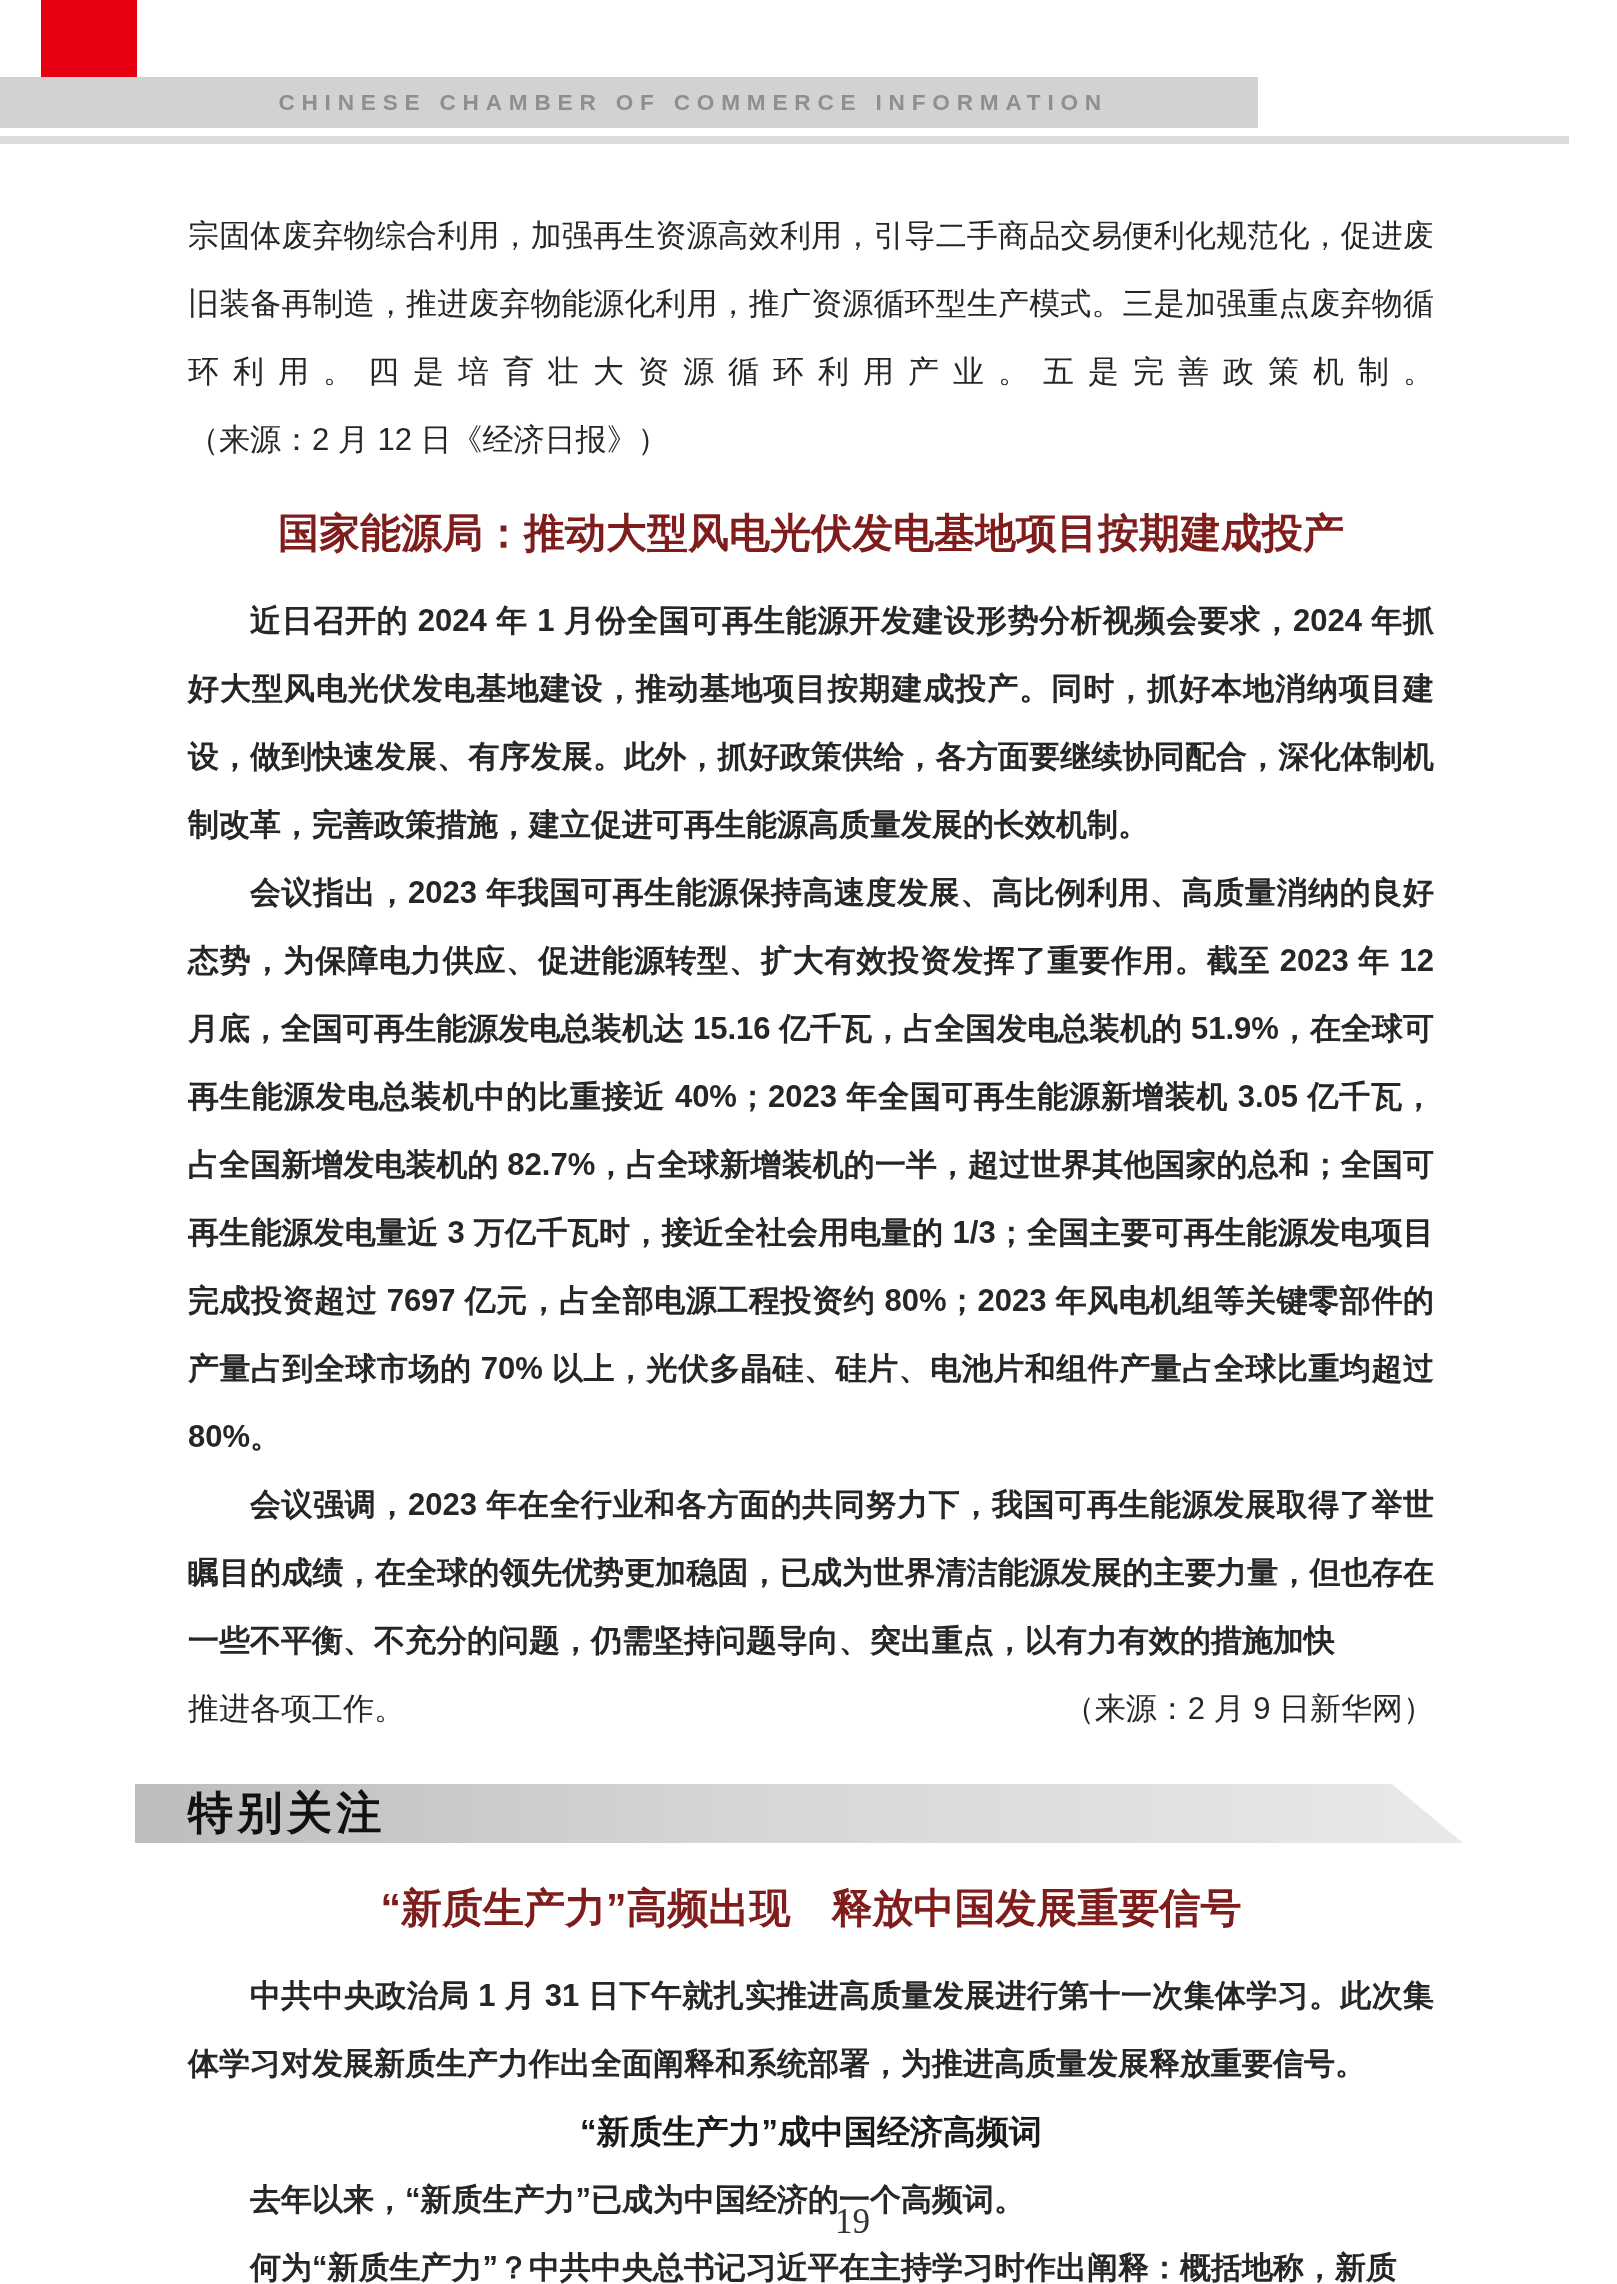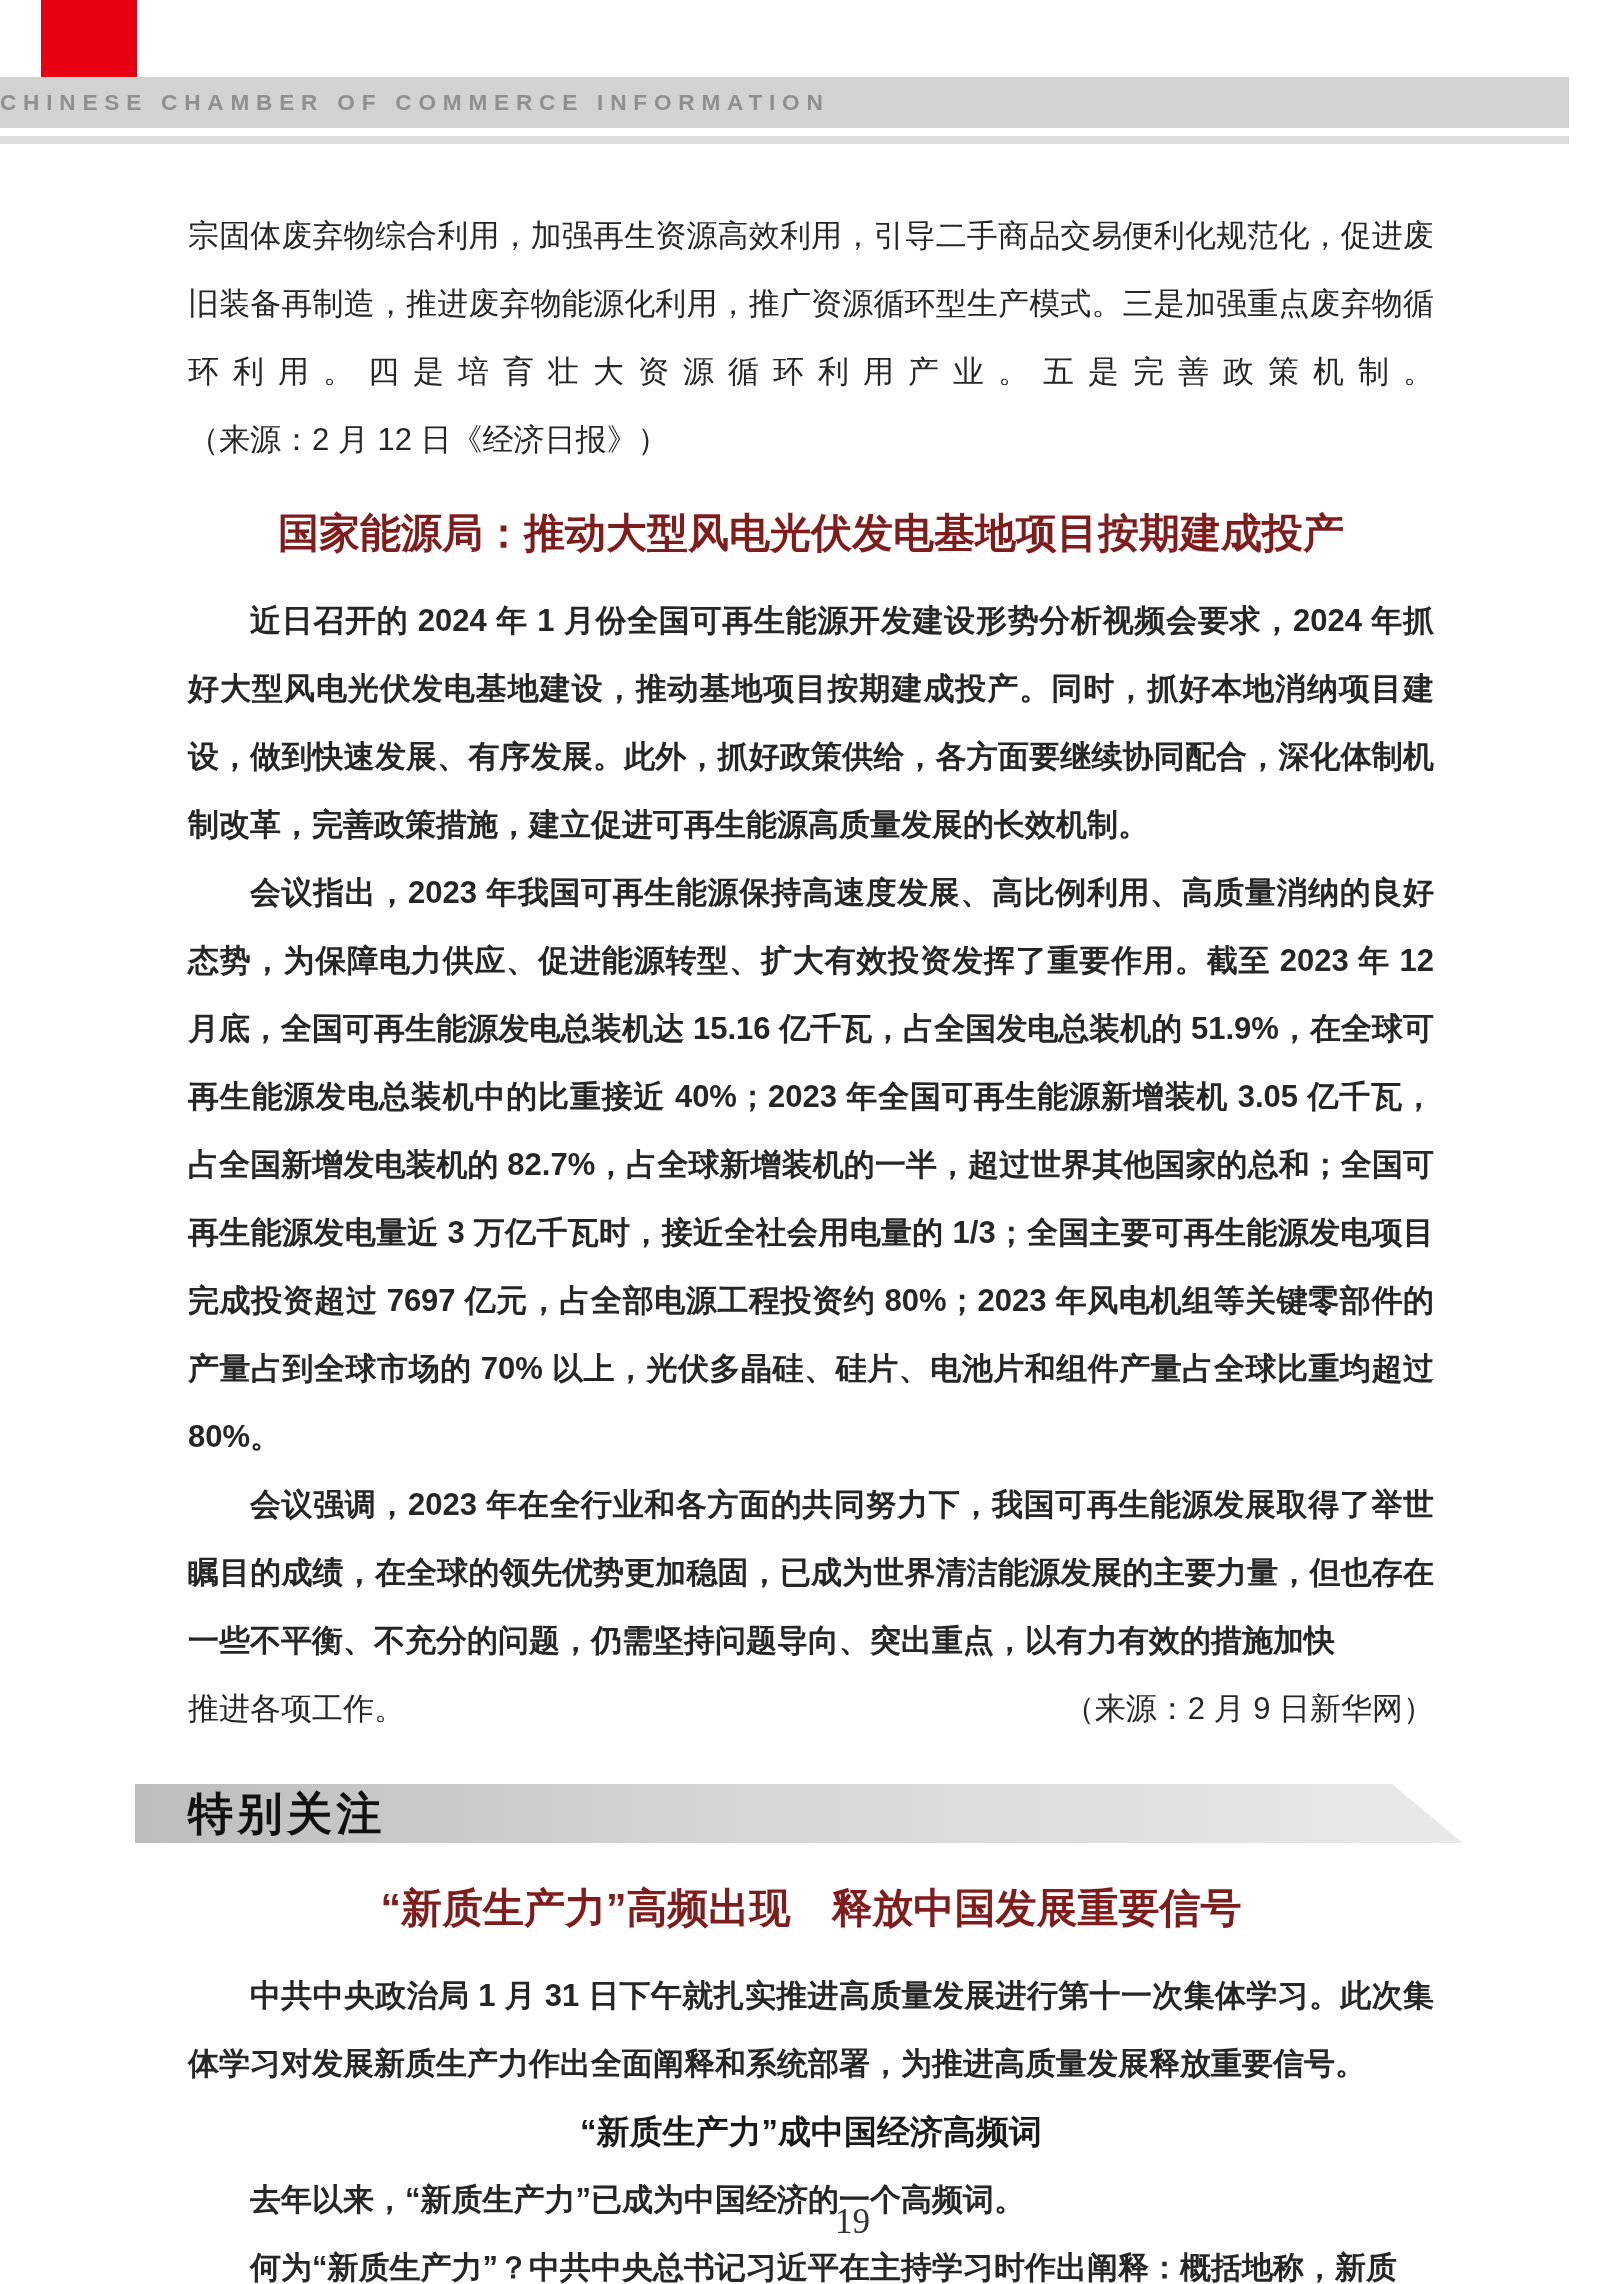--- a/index.html
+++ b/index.html
@@ -16,23 +16,23 @@
   .red-mark{
     position:absolute;
     left:41px;top:0;
     width:96px;height:80px;
     background:#e60012;
   }
   
   .banner{
     position:absolute;
     top:77px;left:0;
-    width:1569px;height:51px;
+    width:1258px;height:51px;
     background:#d2d2d2;
-    display:flex;align-items:center;justify-content:flex-start;
+    display:flex;align-items:center;justify-content:flex-end;
     padding-right:150px;
     box-sizing:border-box;
   }
   .banner-text{
     font-size:22.6px;
     letter-spacing:6.8px;
     font-weight:bold;
     color:#8f8f8f;
     white-space:nowrap;
   }
@@ -70,21 +70,21 @@
     font-size:31px;
     line-height:68px;
   }
   .section-bar{
     margin:41px 0 39px -53px;
     width:1328px;
     height:59px;
     background:linear-gradient(90deg,#bdbdbd 0%,#d6d6d6 45%,#e9e9e9 100%);
     clip-path:polygon(0 0, calc(100% - 71px) 0, 100% 100%, 0 100%);
     display:flex;
-    align-items:center;
+    align-items:flex-end;
   }
   .section-label{
     font-family:"Liberation Serif", serif;
     font-weight:bold;
     font-size:45px;
     letter-spacing:4.5px;
     color:#111111;
     padding-left:53px;
   }
   .subheading{

